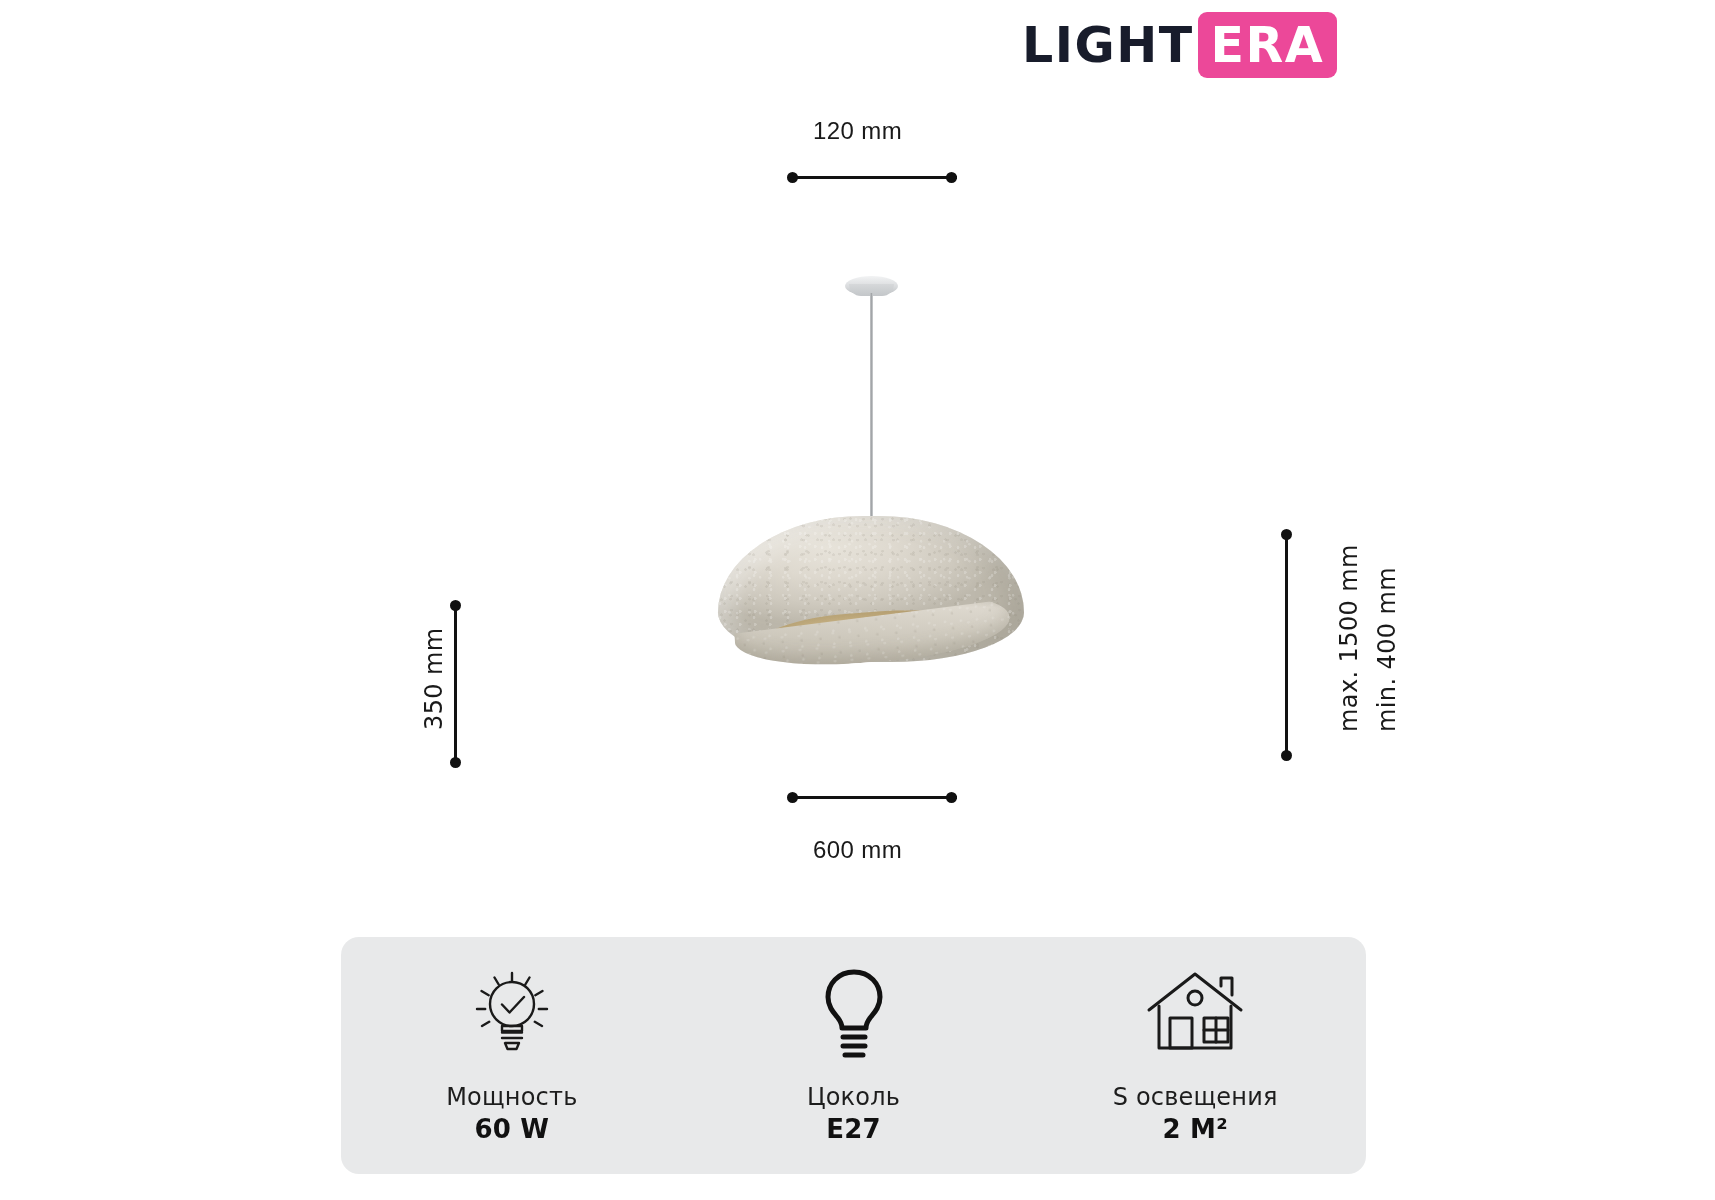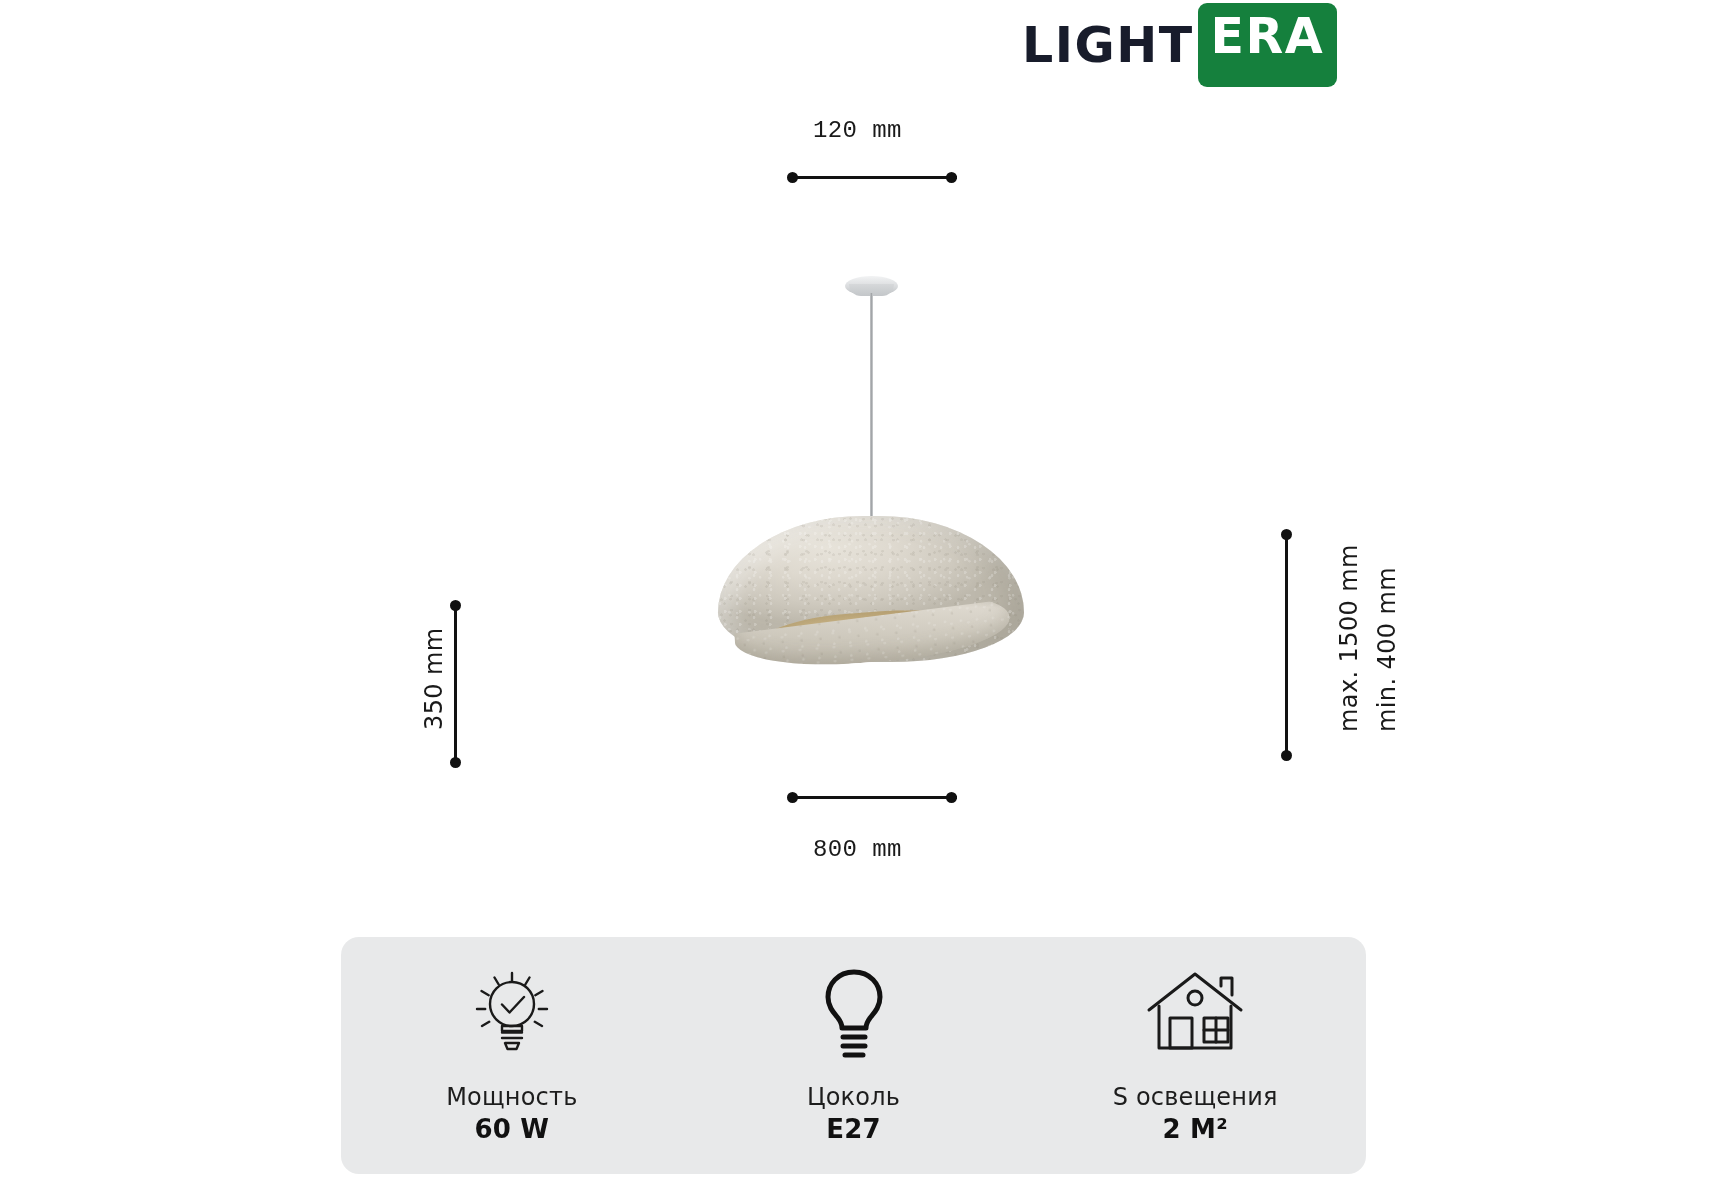--- a/index.html
+++ b/index.html
@@ -32,24 +32,24 @@
     color: #181c2b;
     line-height: 1;
     padding-right: 4px;
   }
   #brand-logo .logo-era {
     font-family: "DejaVu Sans", sans-serif;
     font-weight: 700;
     font-size: 49px;
     letter-spacing: 1.5px;
     color: #ffffff;
-    background: #15803d;
+    background: #ec4899;
     border-radius: 9px;
     line-height: 1;
-    padding: 9px 13px 26px 13px;
+    padding: 9px 13px 8px 13px;
   }
 
   
   #product-stage {
     position: absolute;
     left: 0; top: 0;
     width: 1715px;
     height: 880px;
   }
 
@@ -174,21 +174,21 @@
   }
   .dim-dot {
     position: absolute;
     width: 11px;
     height: 11px;
     border-radius: 50%;
     background: #111111;
   }
   .dim-label {
     position: absolute;
-    font-family: Liberation Mono, monospace;
+    font-family: Liberation Sans, sans-serif;
     font-size: 24px;
     color: #1a1a1a;
     white-space: nowrap;
     letter-spacing: .4px;
   }
   .dim-label-v {
     position: absolute;
     font-family: "DejaVu Sans", sans-serif;
     font-size: 24px;
     color: #1a1a1a;
@@ -289,21 +289,21 @@
   </div>
 
   <div class="dim-line-h" id="dim-top-line"></div>
   <div class="dim-dot" id="dim-top-dot-l"></div>
   <div class="dim-dot" id="dim-top-dot-r"></div>
   <div class="dim-label" id="dim-top-label">120 mm</div>
 
   <div class="dim-line-h" id="dim-bot-line"></div>
   <div class="dim-dot" id="dim-bot-dot-l"></div>
   <div class="dim-dot" id="dim-bot-dot-r"></div>
-  <div class="dim-label" id="dim-bot-label">800 mm</div>
+  <div class="dim-label" id="dim-bot-label">600 mm</div>
 
   <div class="dim-line-v" id="dim-left-line"></div>
   <div class="dim-dot" id="dim-left-dot-t"></div>
   <div class="dim-dot" id="dim-left-dot-b"></div>
   <div class="dim-label-v" id="dim-left-label">350 mm</div>
 
   <div class="dim-line-v" id="dim-right-line"></div>
   <div class="dim-dot" id="dim-right-dot-t"></div>
   <div class="dim-dot" id="dim-right-dot-b"></div>
   <div class="dim-label-v" id="dim-right-label-max">max. 1500 mm</div>

